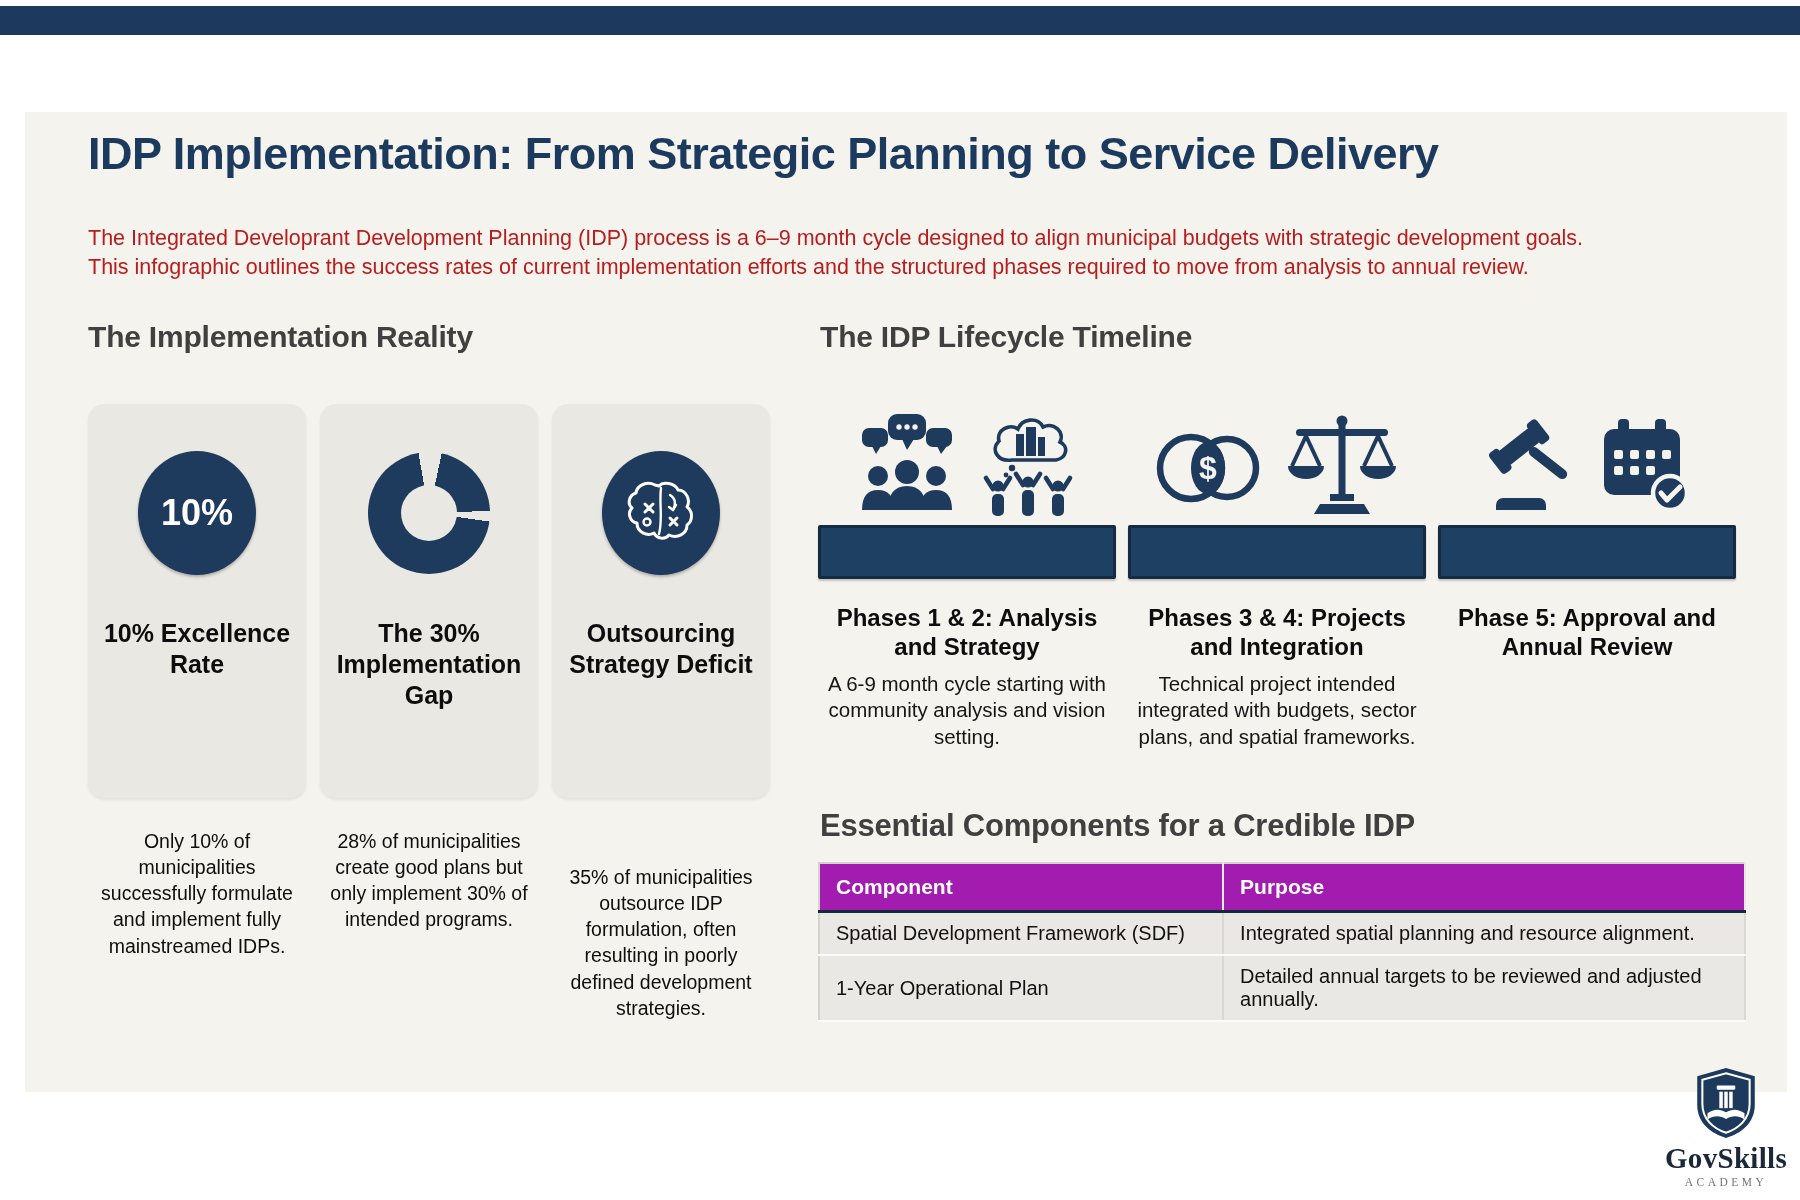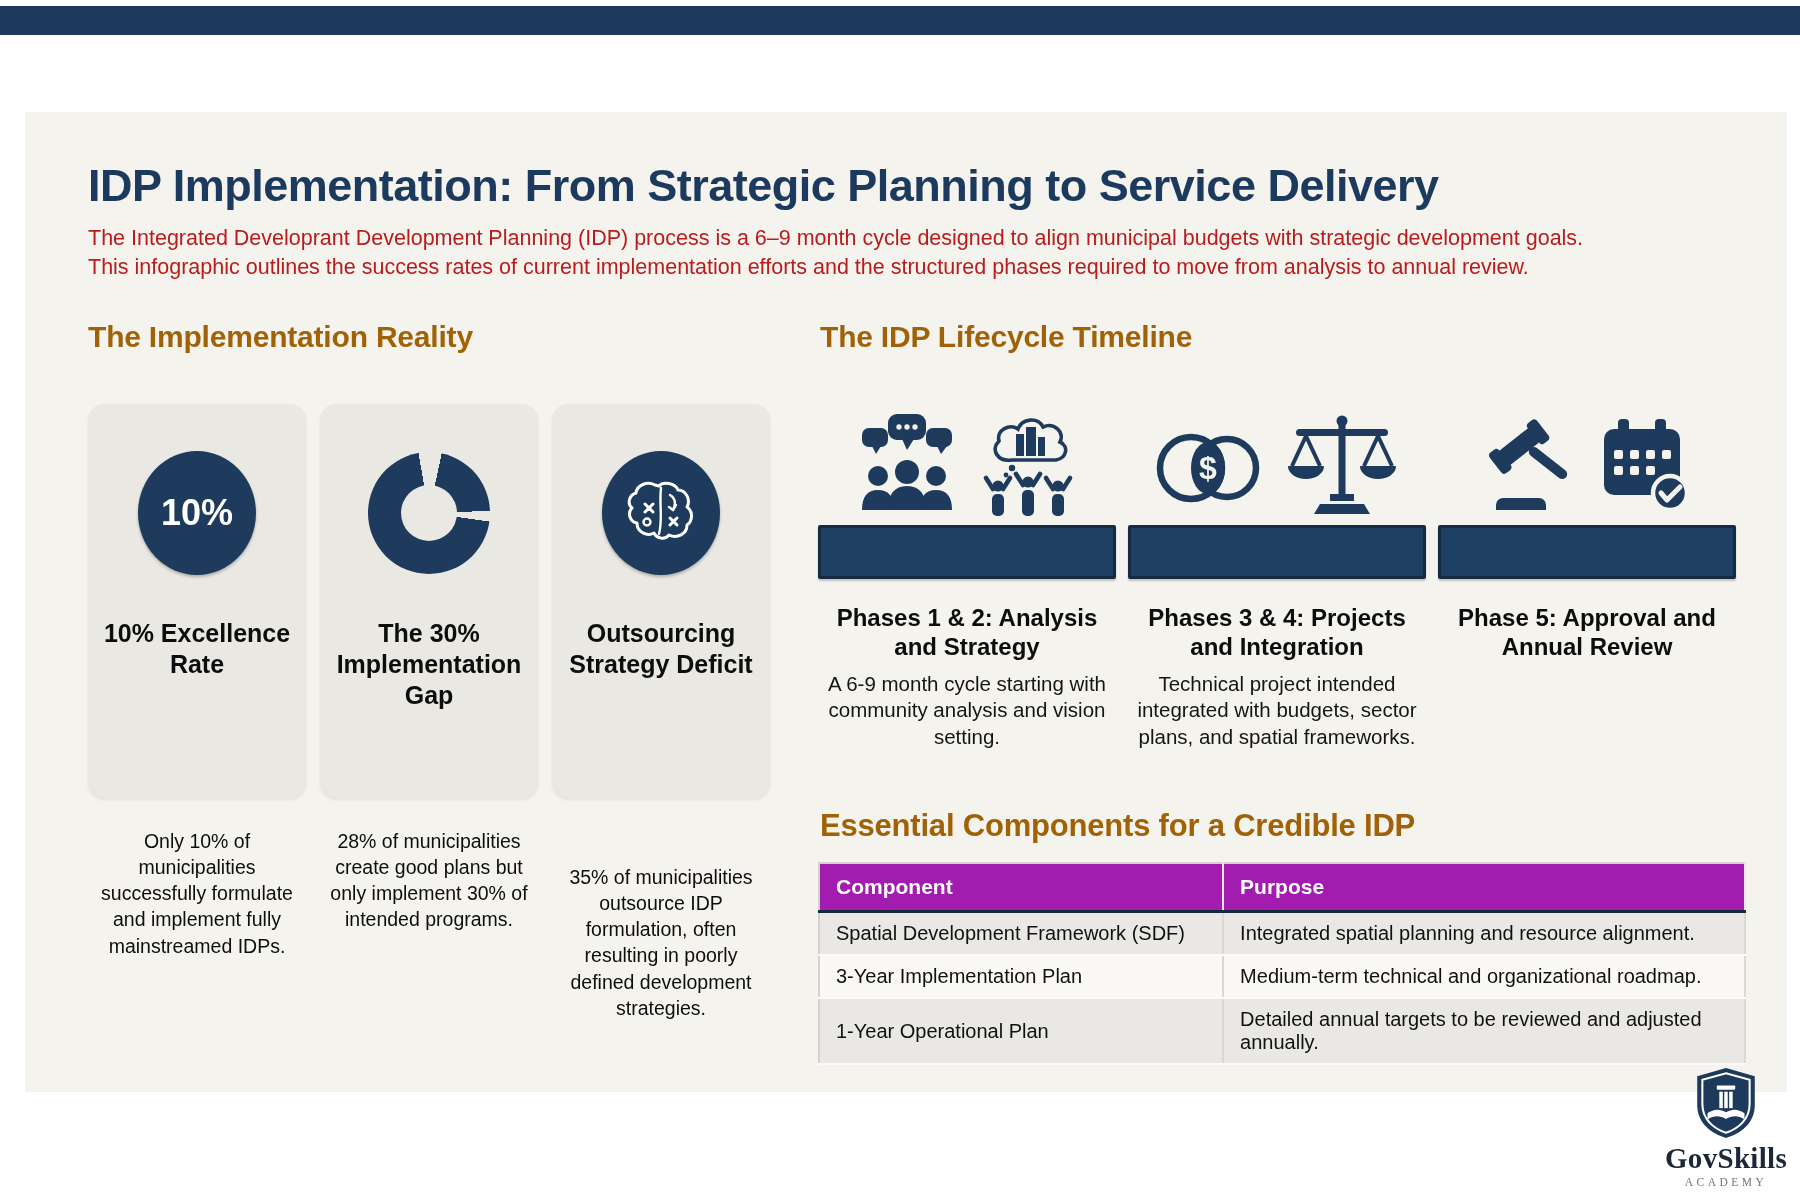--- a/index.html
+++ b/index.html
@@ -9,30 +9,30 @@
     font-family:"Liberation Sans","DejaVu Sans",sans-serif;
     color:#121212;
   }
   .abs{position:absolute;}
   .top-bar{left:0;top:6px;width:1800px;height:29px;background:#1d3a5c;}
   .canvas{left:25px;top:112px;width:1762px;height:980px;background:#f4f3ee;}
 
   
   .page-title{
     left:88px;top:128px;width:1620px;
-    font-size:45px;font-weight:bold;color:#1c3a5e;letter-spacing:-.5px;margin-top:32px;
+    font-size:45px;font-weight:bold;color:#1c3a5e;letter-spacing:-.5px;
   }
   .intro{
     left:88px;top:224px;width:1530px;
     font-size:21.5px;line-height:1.36;color:#b91c1c;
   }
 
   
   .section-heading{
-    font-size:30px;font-weight:bold;color:#a16207;letter-spacing:-.2px;
+    font-size:30px;font-weight:bold;color:#404040;letter-spacing:-.2px;
   }
   .reality-heading{left:88px;top:320px;}
 
   .card{
     top:404px;width:218px;height:394px;background:#e9e8e2;border-radius:16px;
     box-shadow:0 2px 3px rgba(0,0,0,.07);
     display:flex;flex-direction:column;align-items:center;
   }
   .card-1{left:88px;} .card-2{left:320px;} .card-3{left:552px;}
   .card-icon-wrap{margin-top:46px;height:126px;display:flex;align-items:center;justify-content:center;}
@@ -279,24 +279,20 @@
     <tr>
       <th class="col-component">Component</th>
       <th>Purpose</th>
     </tr>
   </thead>
   <tbody>
     <tr class="shaded">
       <td>Spatial Development Framework (SDF)</td>
       <td>Integrated spatial planning and resource alignment.</td>
     </tr>
-    <tr class="light">
-      <td>3-Year Implementation Plan</td>
-      <td>Medium-term technical and organizational roadmap.</td>
-    </tr>
     <tr class="shaded">
       <td>1-Year Operational Plan</td>
       <td style="width:480px">Detailed annual targets to be reviewed and adjusted annually.</td>
     </tr>
   </tbody>
 </table>
 
 <div class="abs logo">
   <div style="display:flex;justify-content:center;">
     <svg width="66" height="74" viewBox="0 0 64 72">

